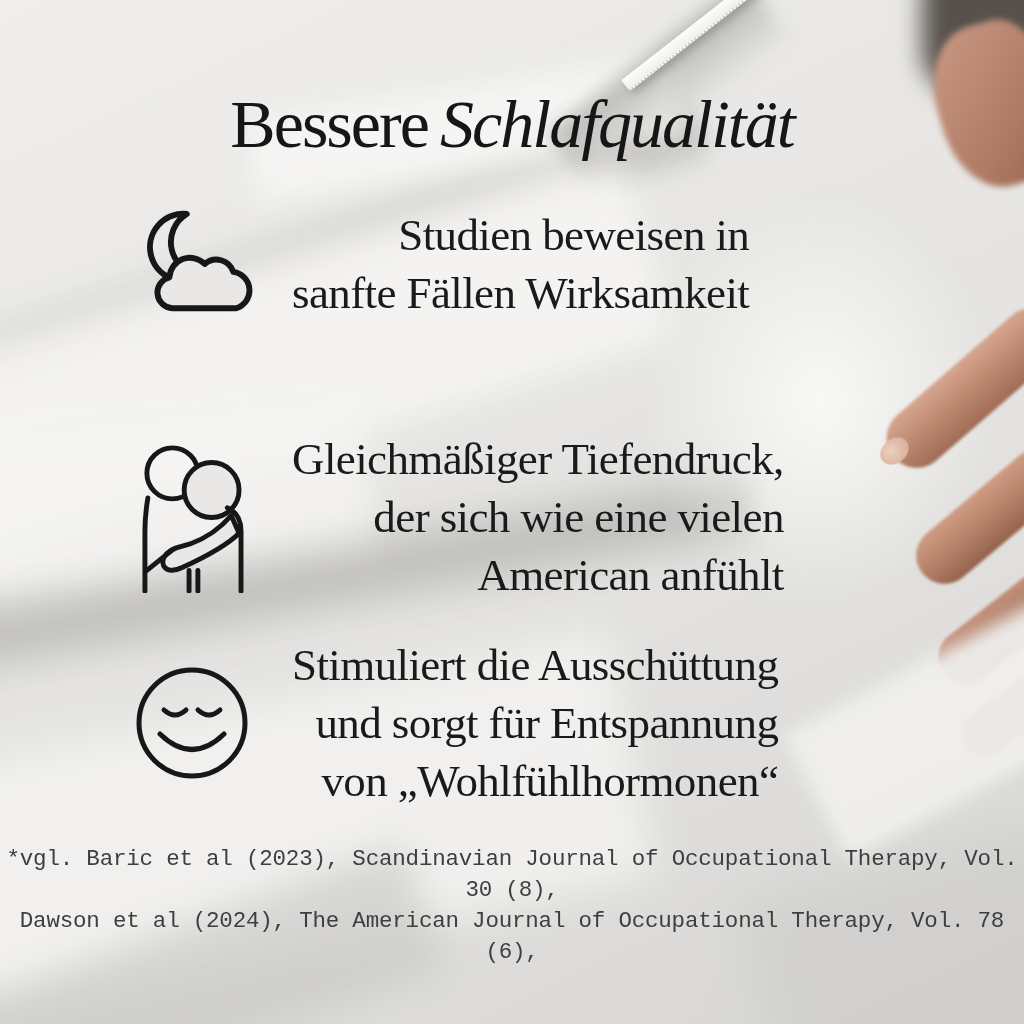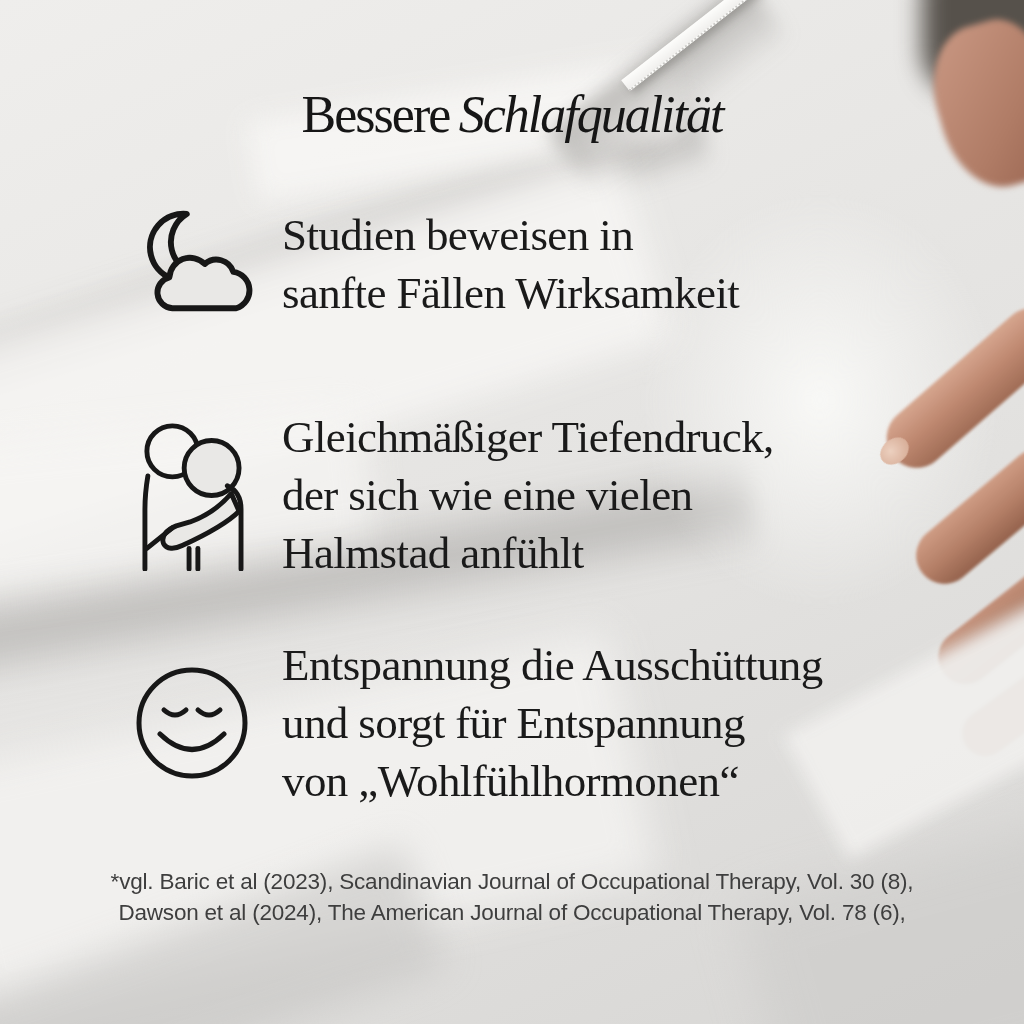--- a/index.html
+++ b/index.html
@@ -49,33 +49,33 @@
     background:linear-gradient(to bottom,#c3907a,#a5725b 55%,#8a5a45);}
   .f-d{left:955px;top:688px;width:122px;height:46px;transform:rotate(-36deg);
     background:#9c6a53;opacity:.9;}
   .nail{left:879px;top:439px;width:31px;height:24px;border-radius:50%;transform:rotate(-40deg);
     background:radial-gradient(circle at 40% 40%,#ecd0bf,#d3a68f);filter:blur(.6px);}
   .over-fold{left:798px;top:655px;width:310px;height:140px;transform:rotate(-28deg);
     background:#f0efed;filter:blur(8px);opacity:.95;}
 
   
   .title{position:absolute;left:0;top:85px;width:100%;margin:0;text-align:center;z-index:2;
-    font-size:52px;font-weight:400;letter-spacing:-2px;color:#161616;line-height:1.15;}
+    font-size:68px;font-weight:400;letter-spacing:-2px;color:#161616;line-height:1.15;}
   .t-reg{margin-right:.18em;}
   .t-it{font-style:italic;}
   .row{position:absolute;left:0;width:100%;display:flex;align-items:center;
     padding-left:117px;box-sizing:border-box;z-index:2;}
   .row1{top:206px;}
-  .row2{top:408px;}
+  .row2{top:430px;}
   .row3{top:636px;}
   .icon-box{width:150px;display:flex;align-items:center;justify-content:center;flex:none;}
-  .lines{margin-left:15px;font-size:45px;line-height:58px;letter-spacing:-.6px;color:#1a1a1a;}
+  .lines{margin-left:25px;font-size:45px;line-height:58px;letter-spacing:-.6px;color:#1a1a1a;text-align:right;}
   .icon{stroke:#171717;fill:none;stroke-linecap:round;stroke-linejoin:round;}
-  .footnote{position:absolute;left:0;top:866px;width:100%;text-align:center;z-index:2;
-    font-family:Liberation Sans, sans-serif;font-size:22.5px;line-height:31px;
+  .footnote{position:absolute;left:0;top:844px;width:100%;text-align:center;z-index:2;
+    font-family:Liberation Mono, monospace;font-size:22.5px;line-height:31px;
     letter-spacing:-.2px;color:#3e3e3e;}
 </style>
 </head>
 <body>
 
 <div class="canvas">
 
   <div class="bg" aria-hidden="true">
     <div class="f-top-shadow"></div>
     <div class="f-top-bright"></div>
@@ -124,35 +124,35 @@
         <path d="M 96 68 C 105 72 110 80 110 92 L 110 153" stroke-width="5"></path>
         <path fill="#e9e8e6" d="M 100 76 C 88 90 72 100 58 105 L 44 109 C 34 113 28 120 31 127 C 34 133 42 133 50 129 C 74 118 96 106 108 94 Z" stroke-width="5"></path>
         <path d="M 14 132 L 40 111" stroke-width="5"></path>
         <path d="M 57 132 L 57 153" stroke-width="5"></path>
         <path d="M 66 132 L 66 153" stroke-width="5"></path>
       </svg>
     </div>
     <div class="lines">
       <div>Gleichmäßiger Tiefendruck,</div>
       <div>der sich wie eine vielen</div>
-      <div>Halmstad anfühlt</div>
+      <div>American anfühlt</div>
     </div>
   </div>
 
   <div class="row row3">
     <div class="icon-box">
       <svg class="icon" width="120" height="120" viewBox="0 0 120 120">
         <circle cx="60" cy="60" r="53" stroke-width="5"></circle>
         <path d="M 32 47 Q 43 57 54 47" stroke-width="5"></path>
         <path d="M 66 47 Q 77 57 88 47" stroke-width="5"></path>
         <path d="M 28 71 Q 60 102 92 71" stroke-width="5"></path>
       </svg>
     </div>
     <div class="lines">
-      <div>Entspannung die Ausschüttung</div>
+      <div>Stimuliert die Ausschüttung</div>
       <div>und sorgt für Entspannung</div>
       <div>von „Wohlfühlhormonen“</div>
     </div>
   </div>
 
   <div class="footnote">
     <div>*vgl. Baric et al (2023), Scandinavian Journal of Occupational Therapy, Vol. 30 (8),</div>
     <div>Dawson et al (2024), The American Journal of Occupational Therapy, Vol. 78 (6),</div>
   </div>
 

